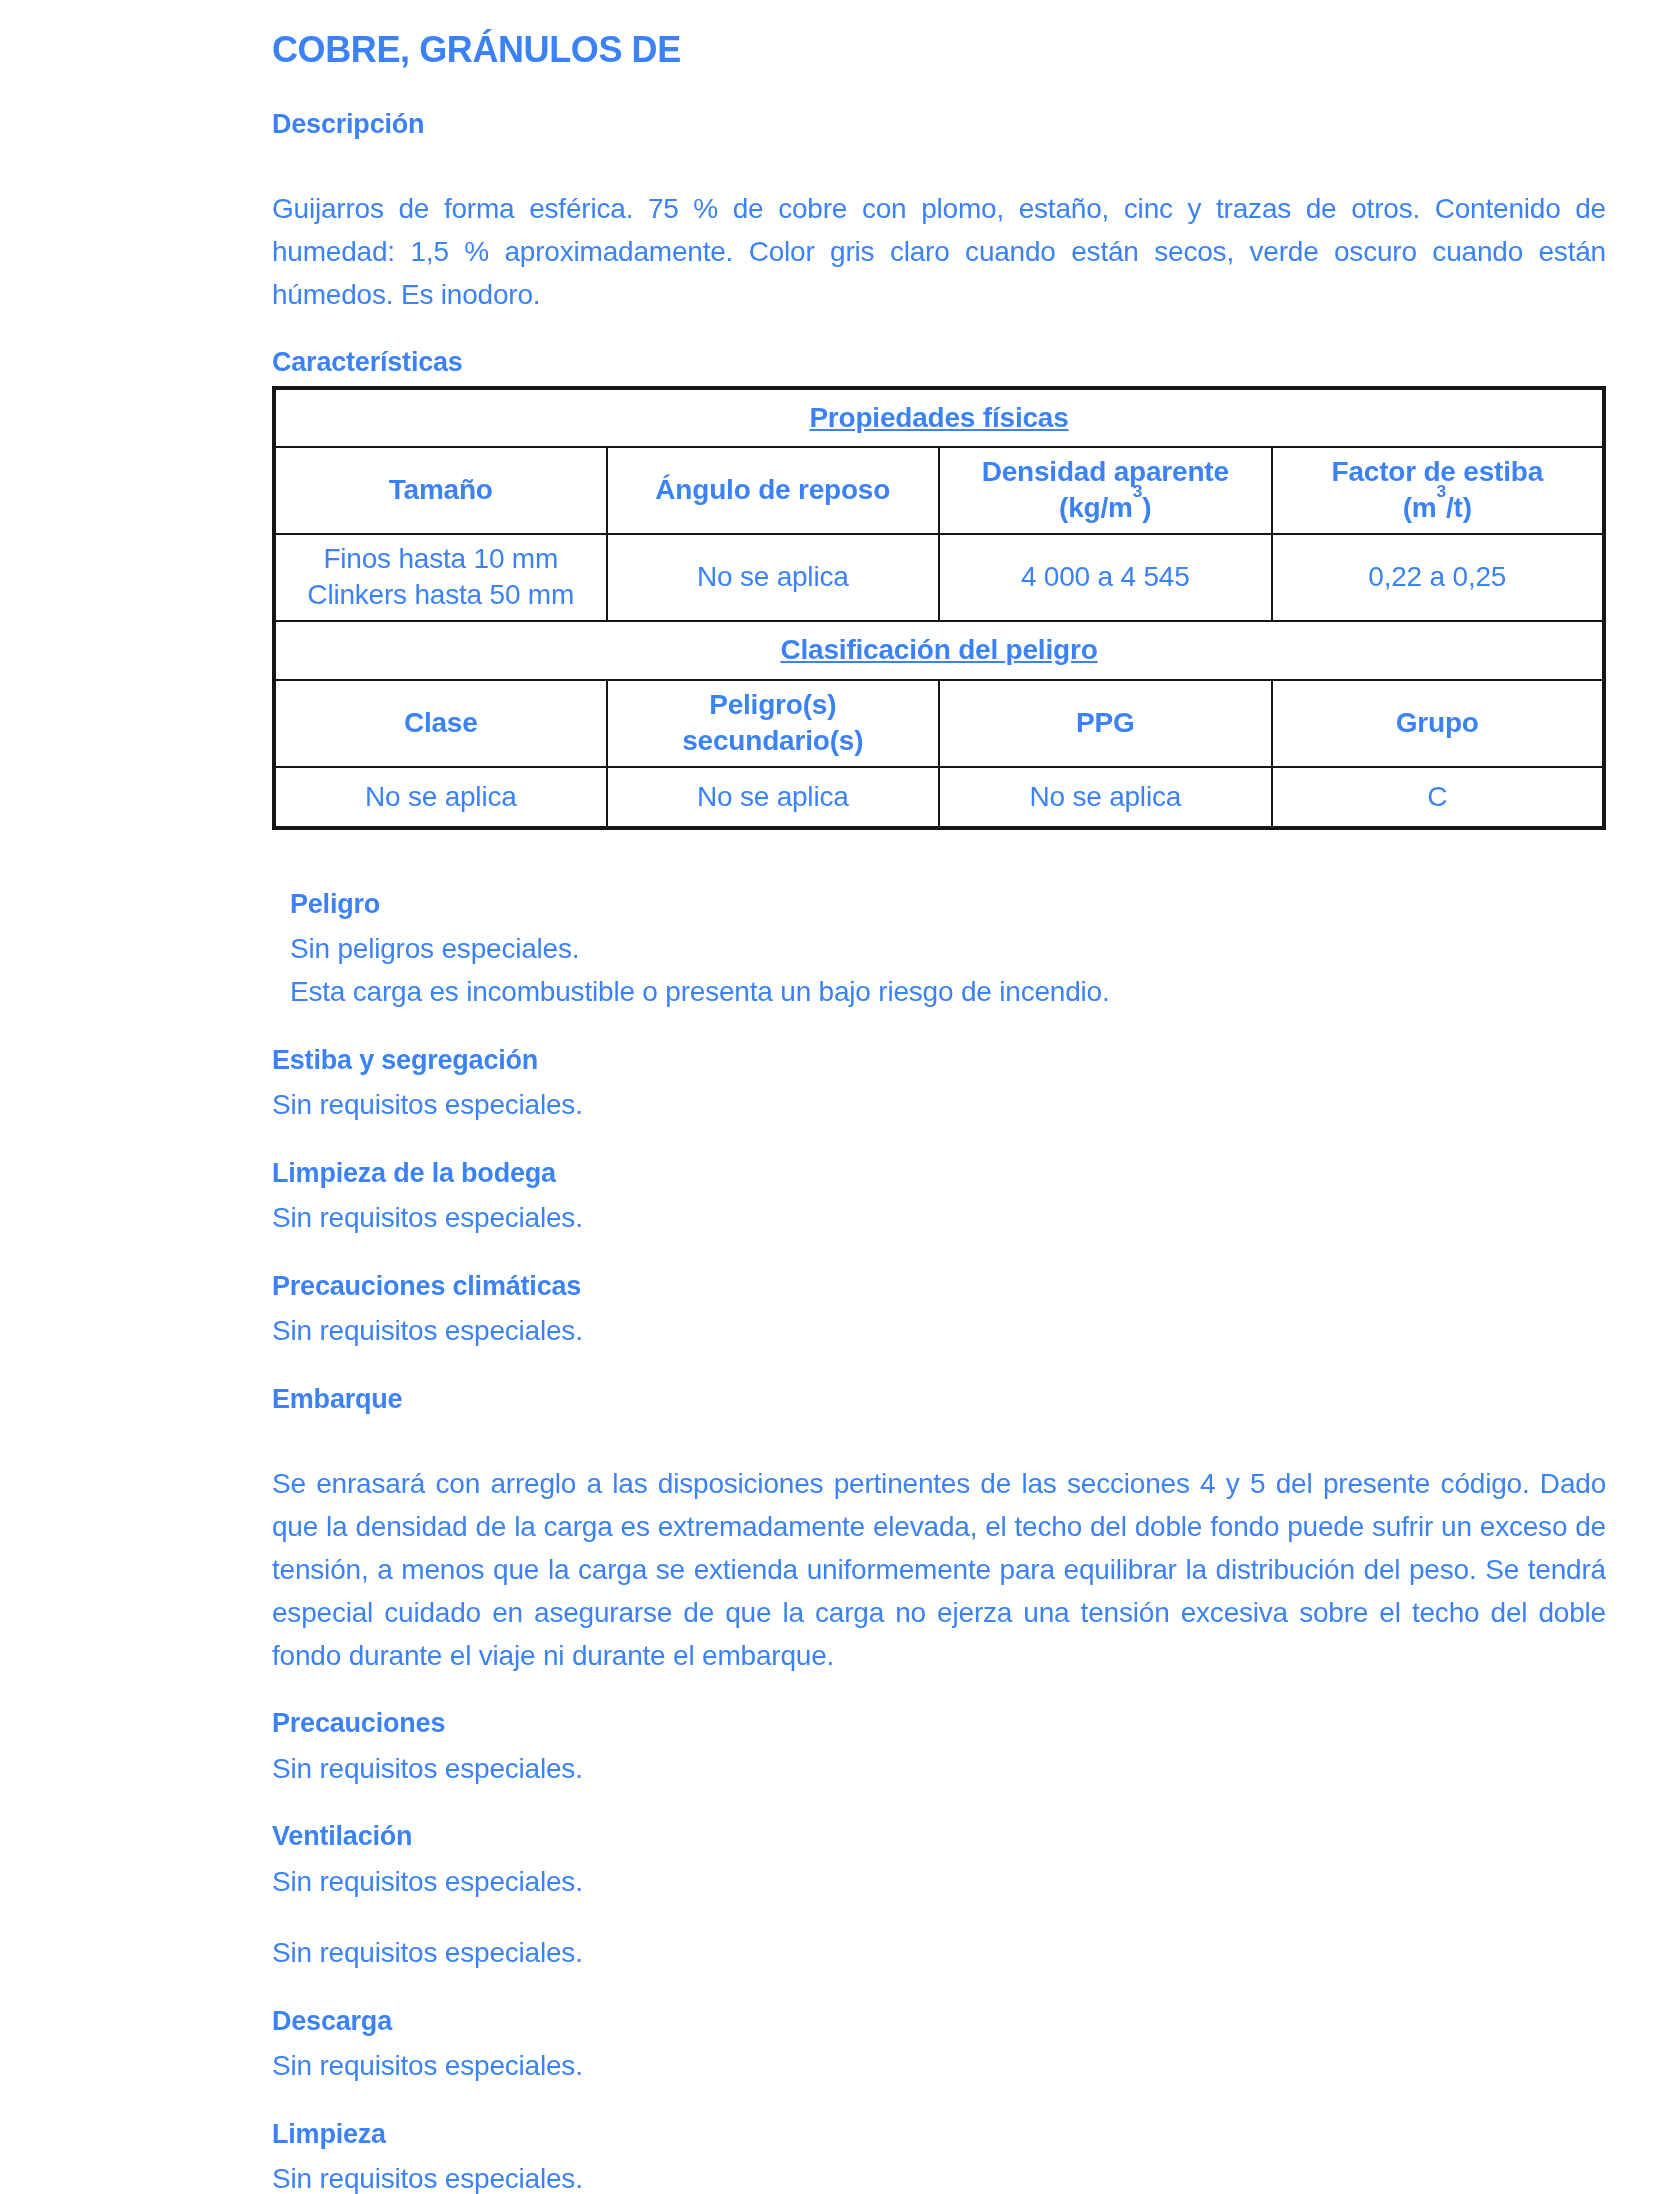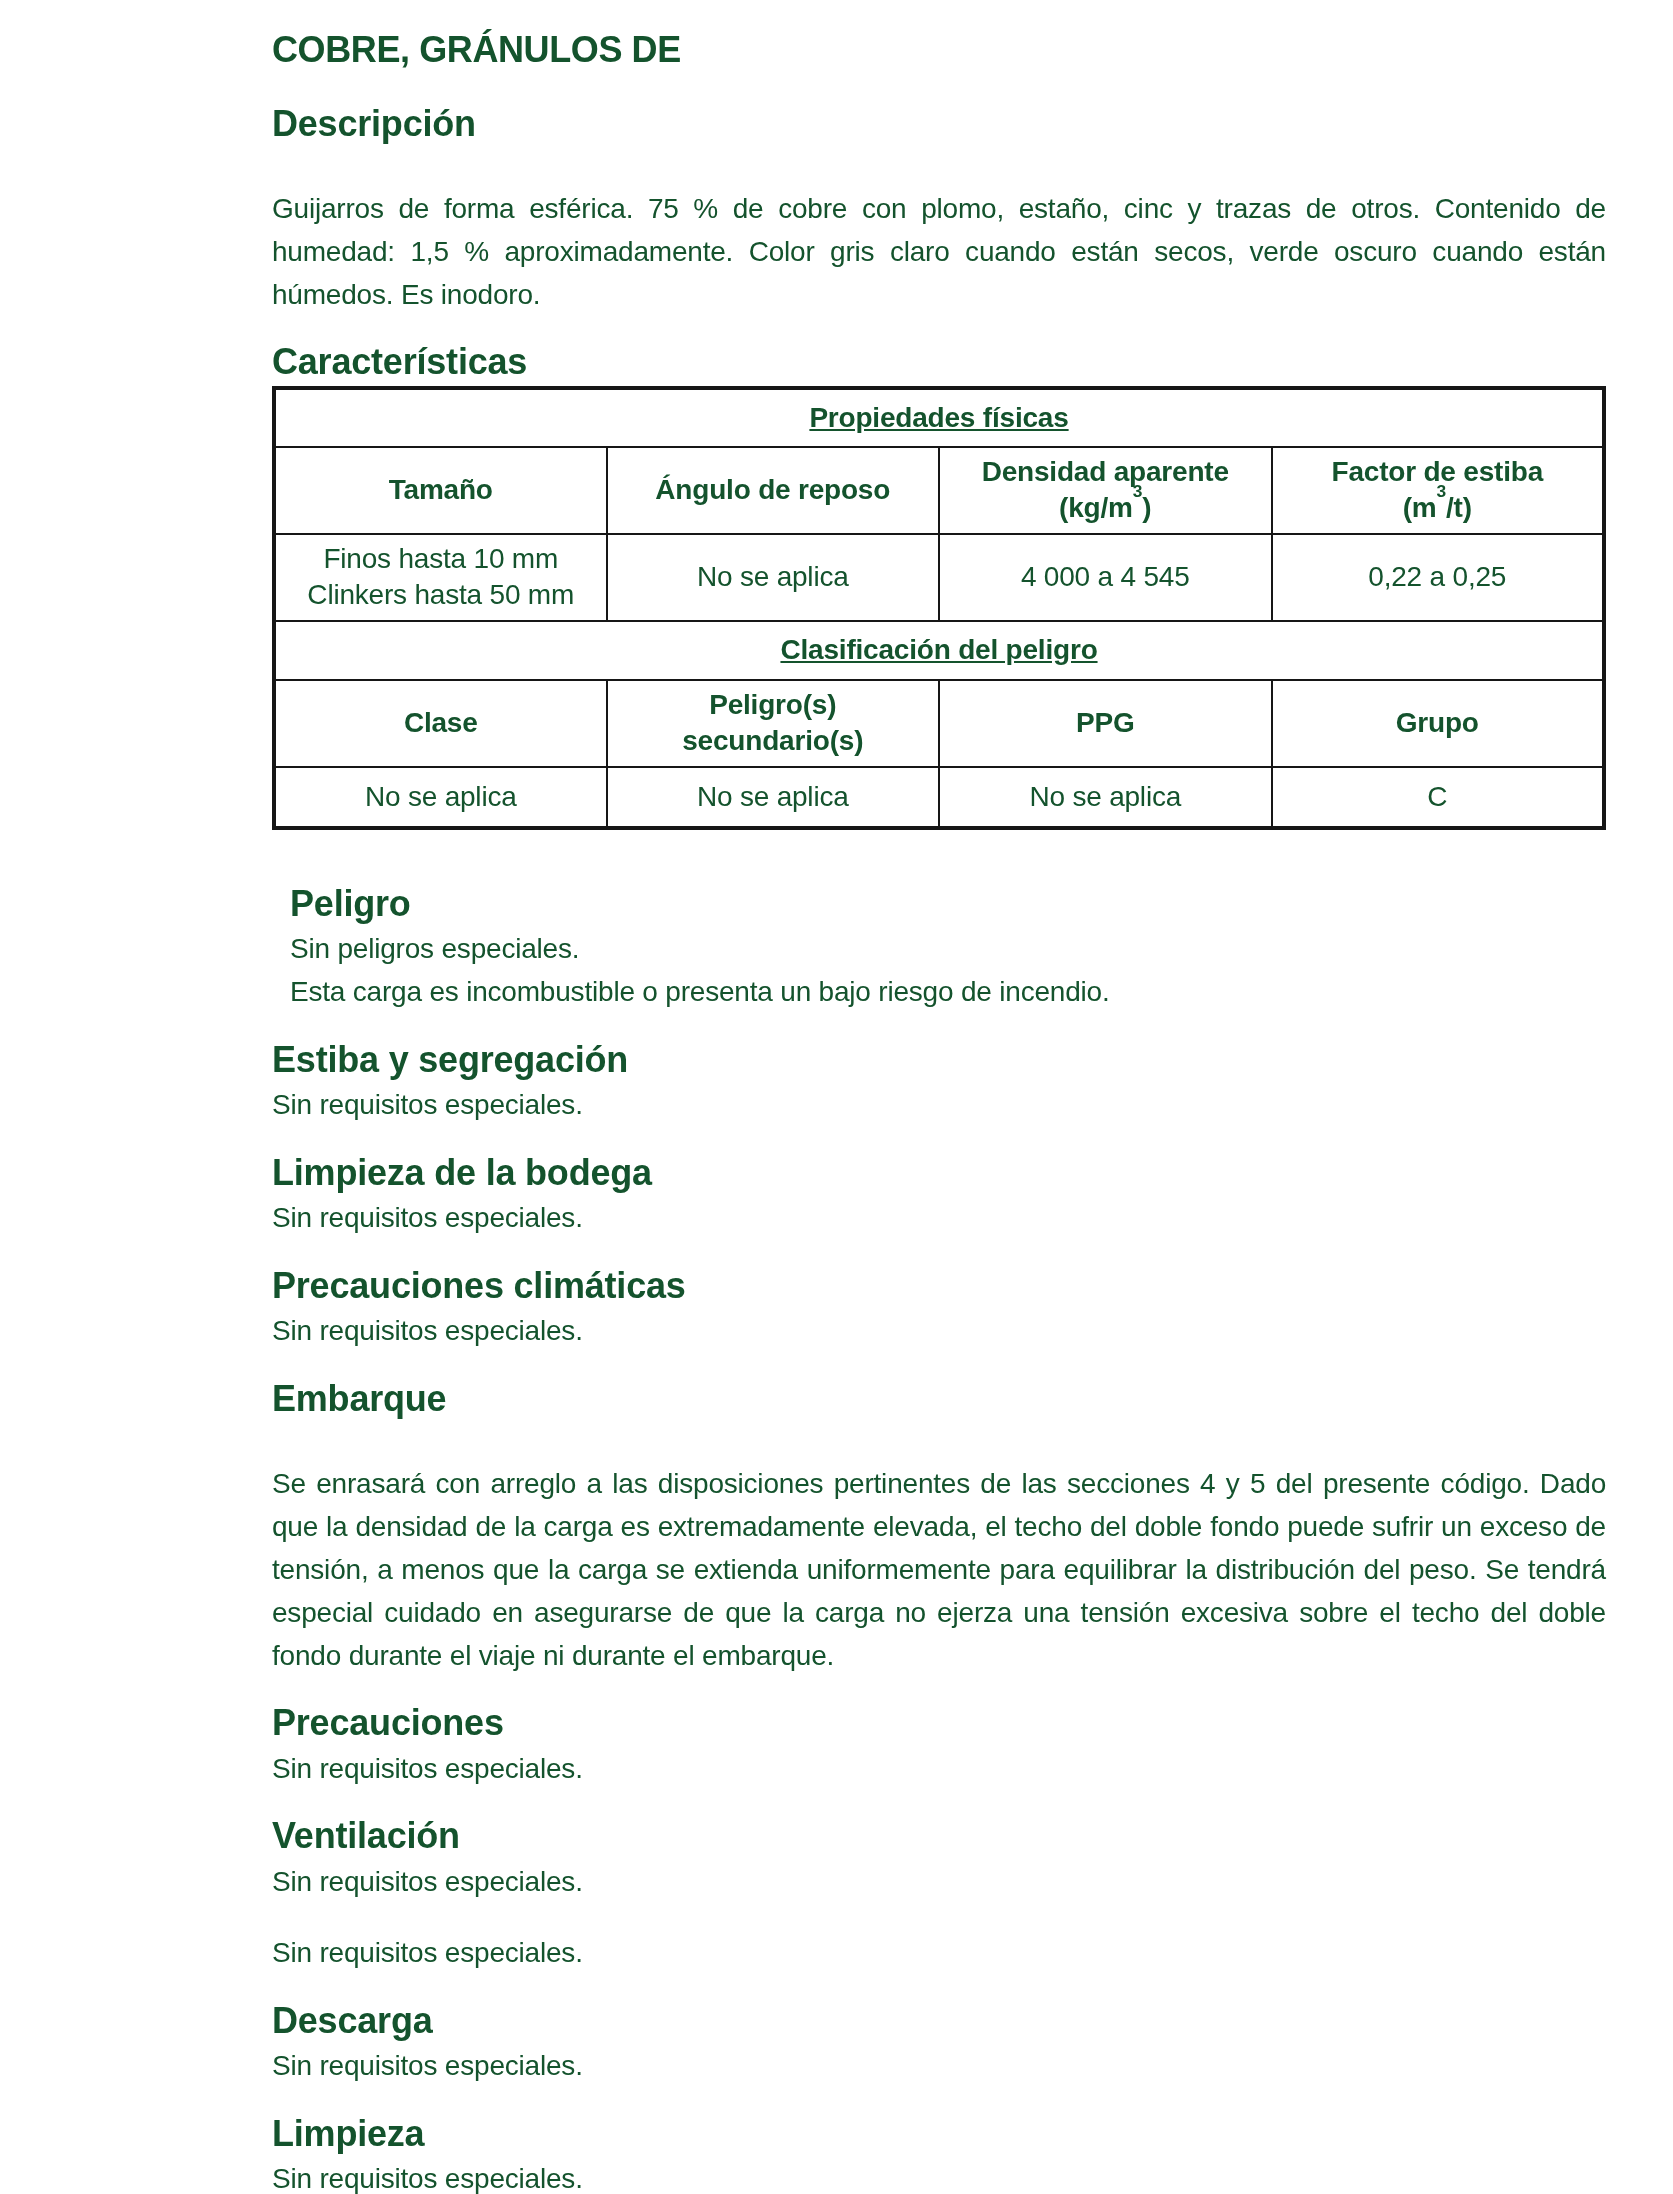--- a/index.html
+++ b/index.html
@@ -5,21 +5,21 @@
   * { box-sizing: border-box; }
   html, body { margin: 0; padding: 0; }
   body { background: #e8e8e8; }
 
   .page {
     position: relative;
     width: 1673px;
     height: 2194px;
     margin: 0 auto;
     background: #ffffff;
-    color: #14532d;
+    color: #3b82f6;
     font-family: "Liberation Sans", sans-serif;
     overflow: hidden;
   }
 
   .content {
     position: absolute;
     left: 272px;
     top: 28.5px;
     width: 1334px;
   }
@@ -32,21 +32,21 @@
     letter-spacing: -0.4px;
   }
 
   .sec { margin-top: 28.5px; }
   .sec-description { margin-top: 36px; }
   .sec-caracteristicas { }
   .sec-peligro { margin-top: 56px; margin-left: 18px; }
 
   .sec-heading {
     margin: 0 0 5.5px 0;
-    font-size: 36px;
+    font-size: 27px;
     font-weight: bold;
     line-height: 36px;
     letter-spacing: -0.2px;
   }
 
   .sec-body {
     margin: 0;
     font-size: 28px;
     line-height: 43px;
     letter-spacing: -0.2px;

